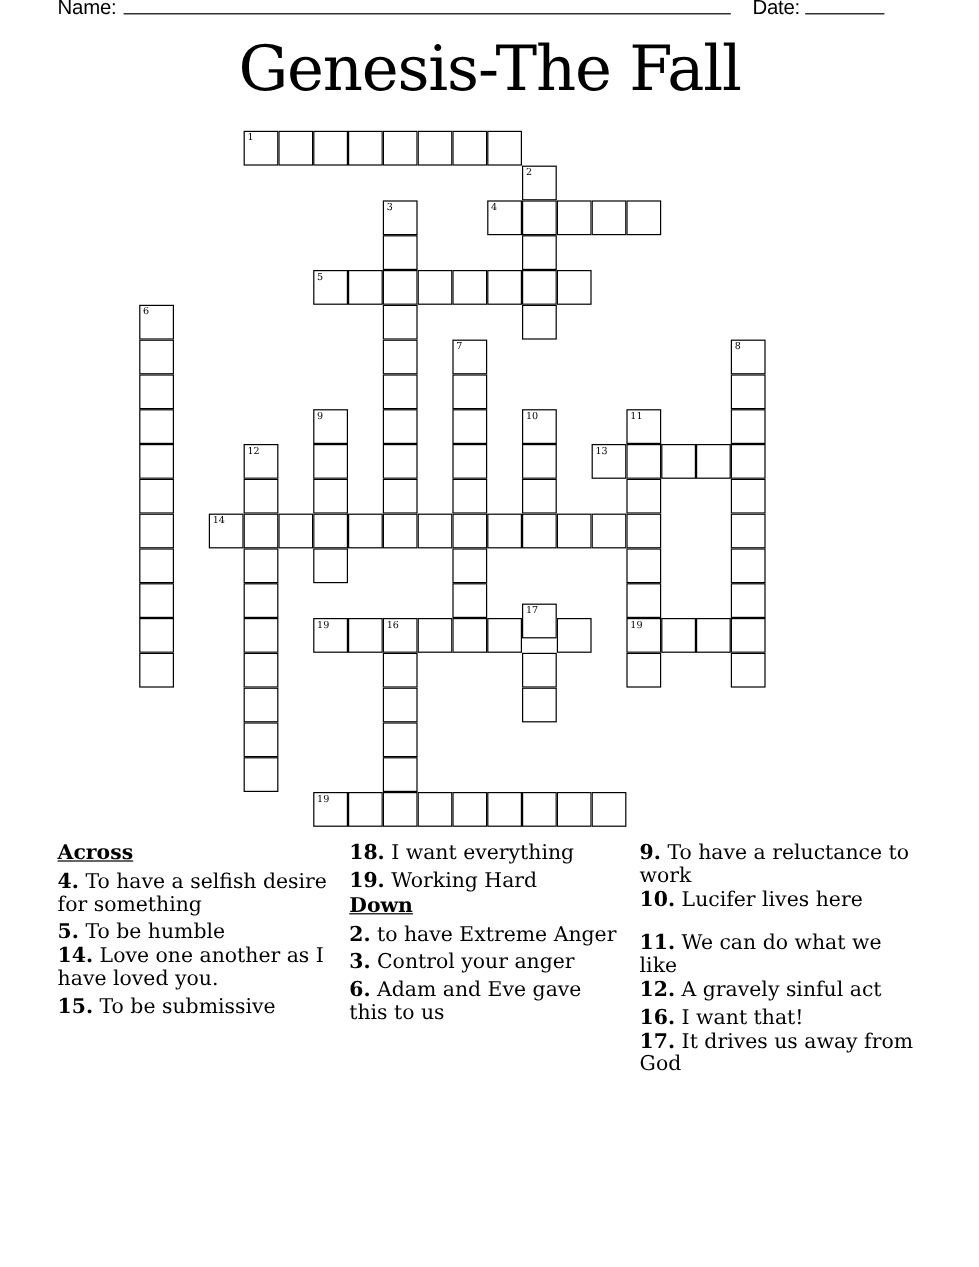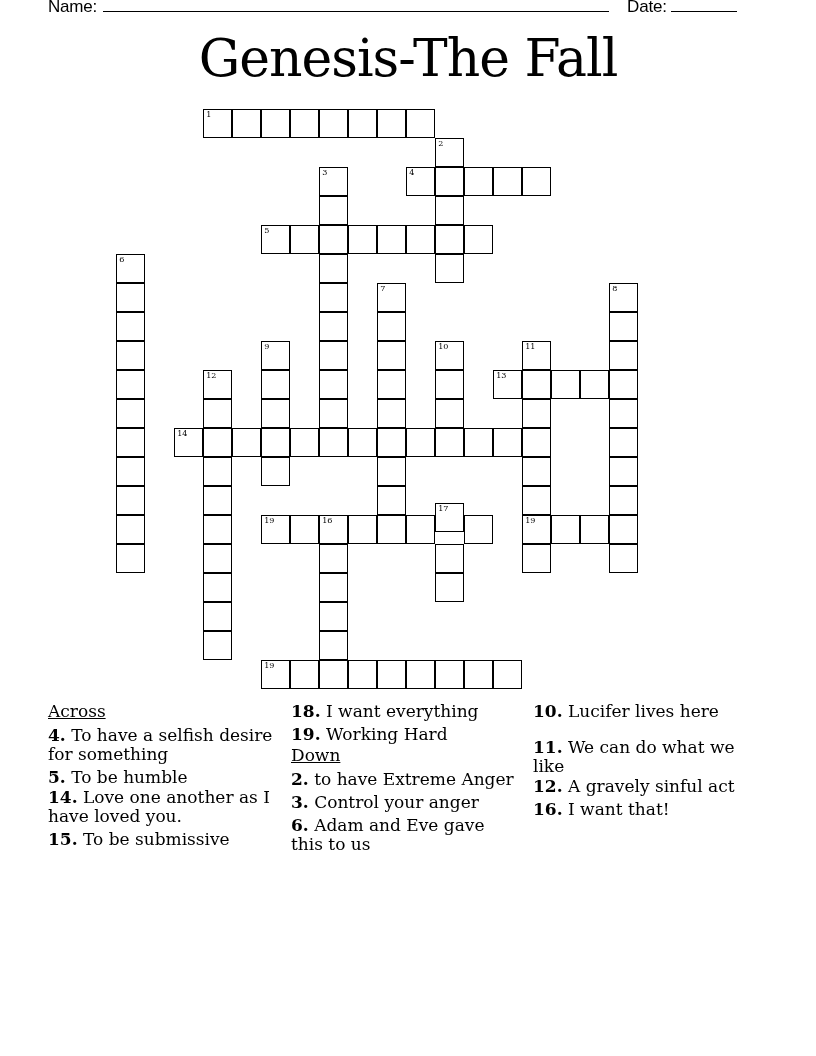--- a/index.html
+++ b/index.html
@@ -28,21 +28,21 @@
       font-size: 8px; line-height: 8px;
     }
     .clues {
       position: absolute; top: 702px; left: 48px; width: 720px;
       font-family: "DejaVu Serif", serif; font-size: 17px; line-height: 19px;
     }
     .clue-col { position: absolute; top: 0; width: 228px; }
     .clue-col.c1 { left: 0; }
     .clue-col.c2 { left: 243px; }
     .clue-col.c3 { left: 485px; }
-    .clue-heading { font-weight: normal; text-decoration: underline; margin-bottom: 5px; }
+    .clue-heading { font-weight: bold; text-decoration: underline; margin-bottom: 5px; }
     .clue { margin-bottom: 4px; }
     .clue .n { font-weight: bold; }
   </style>
 </head>
 <body>
 
 <div class="header-line">
   <span class="name-label">Name:</span>
   <span class="name-blank"></span>
   <span class="date-label">Date:</span>
@@ -228,18 +228,20 @@
   <div class="clue-col c2">
     <div class="clue"><span class="n">18.</span> <span>I want everything</span></div>
     <div class="clue" style="margin-bottom:2px"><span class="n">19.</span> <span>Working Hard</span></div>
     <div class="clue-heading">Down</div>
     <div class="clue"><span class="n">2.</span> <span>to have Extreme Anger</span></div>
     <div class="clue"><span class="n">3.</span> <span>Control your anger</span></div>
     <div class="clue" style="margin-bottom:1px"><span class="n">6.</span> <span>Adam and Eve gave this to us</span></div>
   </div>
 
   <div class="clue-col c3">
+    <div class="clue" style="margin-bottom:1px"><span class="n">9.</span> <span>To have a reluctance to work</span></div>
     <div class="clue" style="margin-bottom:17px"><span class="n">10.</span> <span>Lucifer lives here</span></div>
     <div class="clue" style="margin-bottom:1px"><span class="n">11.</span> <span>We can do what we like</span></div>
     <div class="clue"><span class="n">12.</span> <span>A gravely sinful act</span></div>
     <div class="clue" style="margin-bottom:1px"><span class="n">16.</span> <span>I want that!</span></div>
+    <div class="clue"><span class="n">17.</span> <span>It drives us away from God</span></div>
   </div>
 </div>
 
 </body></html>

